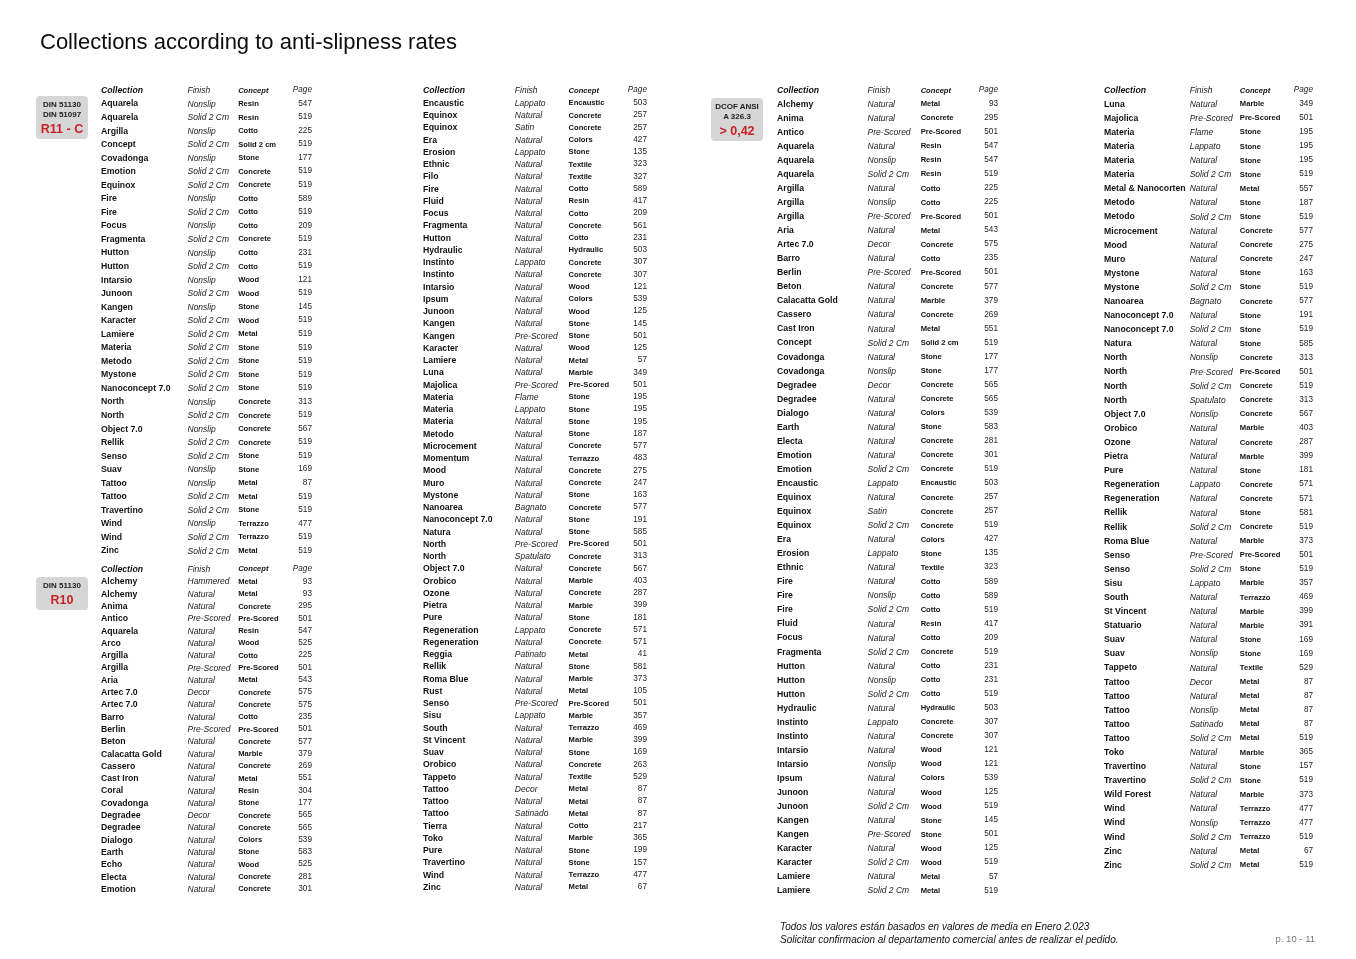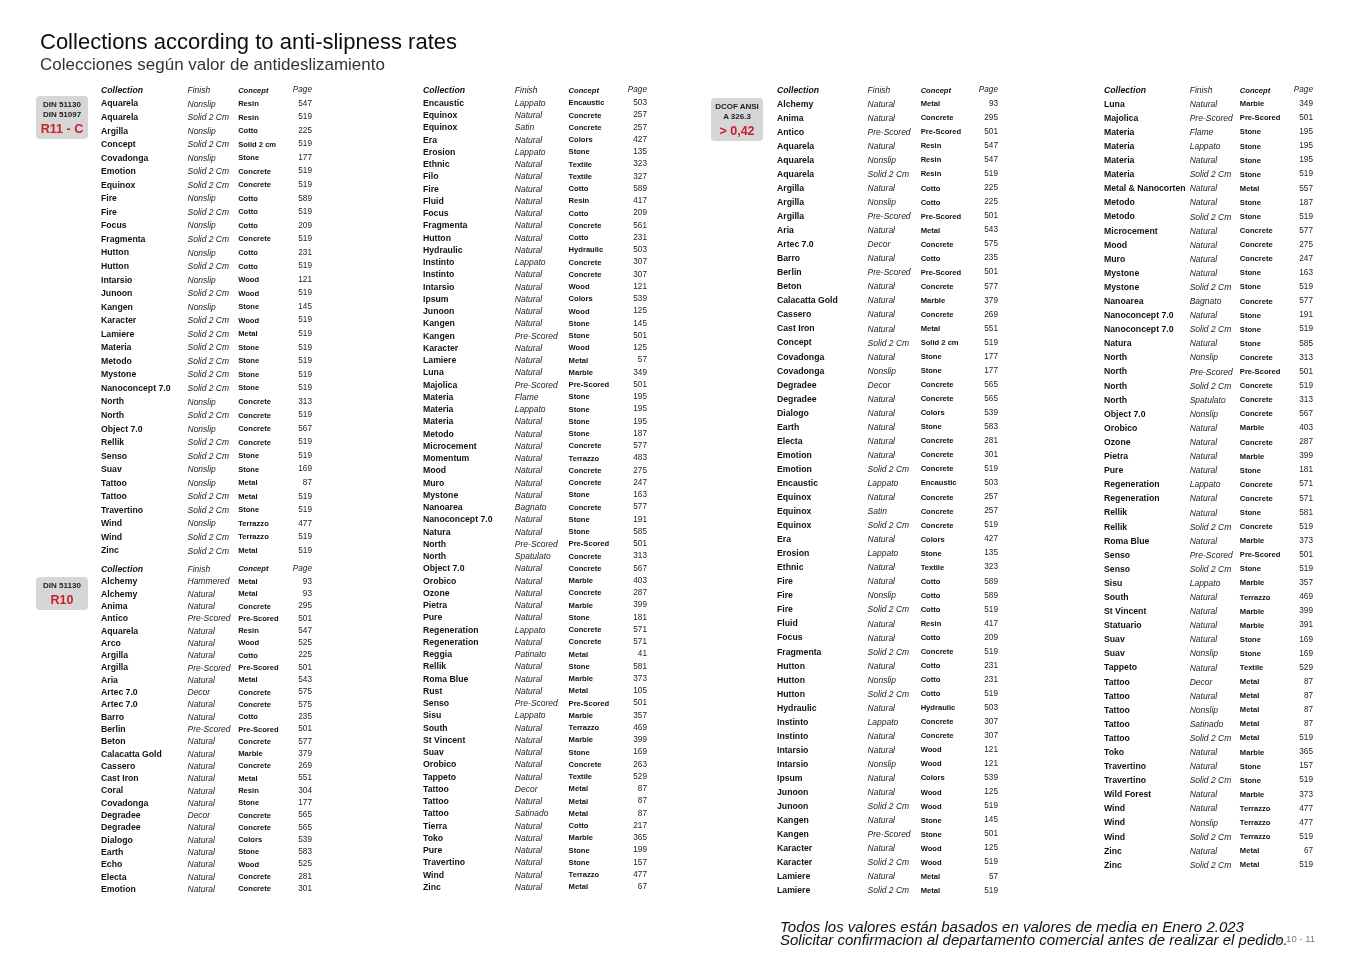--- a/index.html
+++ b/index.html
@@ -35,30 +35,29 @@
   .c-concept { font-weight:bold; font-size:7.6px; color:#111; }
   .c-page    { font-size:8.2px; color:#222; text-align:right; }
 
   .tb-r11  .trow { height:13.55px; }
   .tb-r10a .trow { height:12.30px; }
   .tb-r10b .trow { height:12.25px; }
   .tb-dcof1 .trow { height:14.05px; }
   .tb-dcof2 .trow { height:14.10px; }
 
   .footer-en { position:absolute; left:103px; top:921px; font-size:9.5px; color:#111; line-height:12.5px; }
-  .footer-es { position:absolute; left:780px; top:921px; font-size:15px; font-style:italic; color:#111; line-height:12.5px; }
+  .footer-es { position:absolute; left:780px; top:921px; font-size:10px; font-style:italic; color:#111; line-height:12.5px; }
   .page-num { position:absolute; right:41px; top:933px; font-size:9.5px; color:#777; }
 </style>
 </head>
 <body>
 
 <div class="page">
 
   <h1 class="title">Collections according to anti-slipness rates</h1>
-  <div class="subtitle">Colecciones según valor de antideslizamiento</div>
 
   <div class="badge" id="badge-r11c">
     <div class="badge-standards">
       <div>DIN 51130</div>
       <div>DIN 51097</div>
     </div>
     <div class="badge-rating">R11 - C</div>
   </div>
 
   <div class="badge" id="badge-r10">

